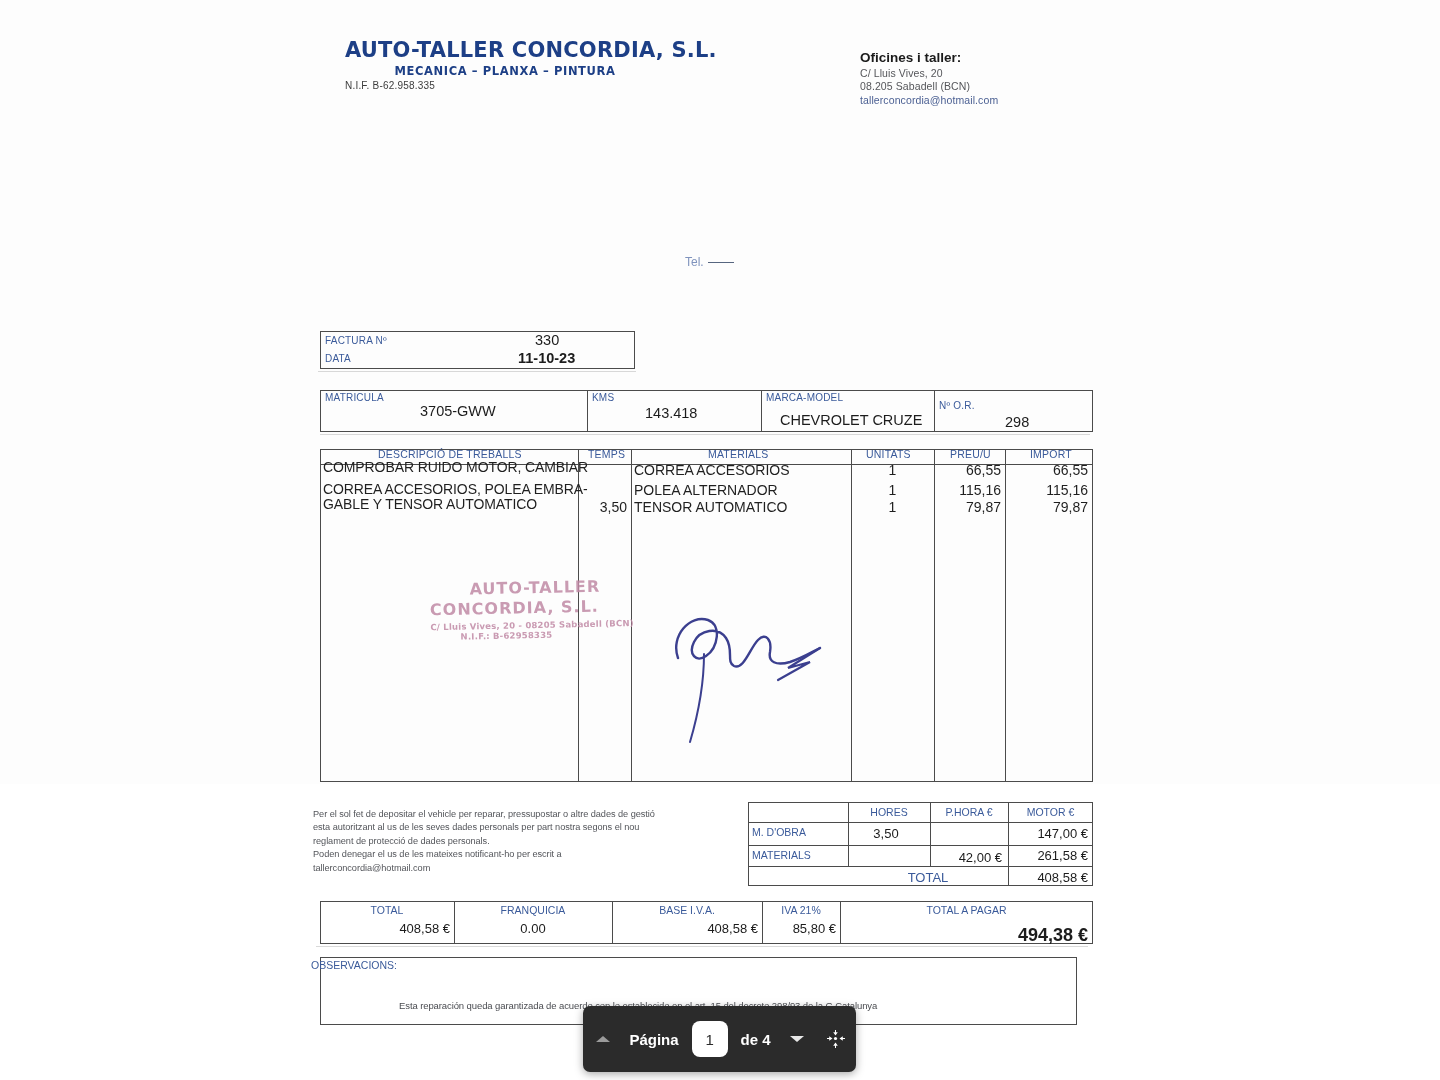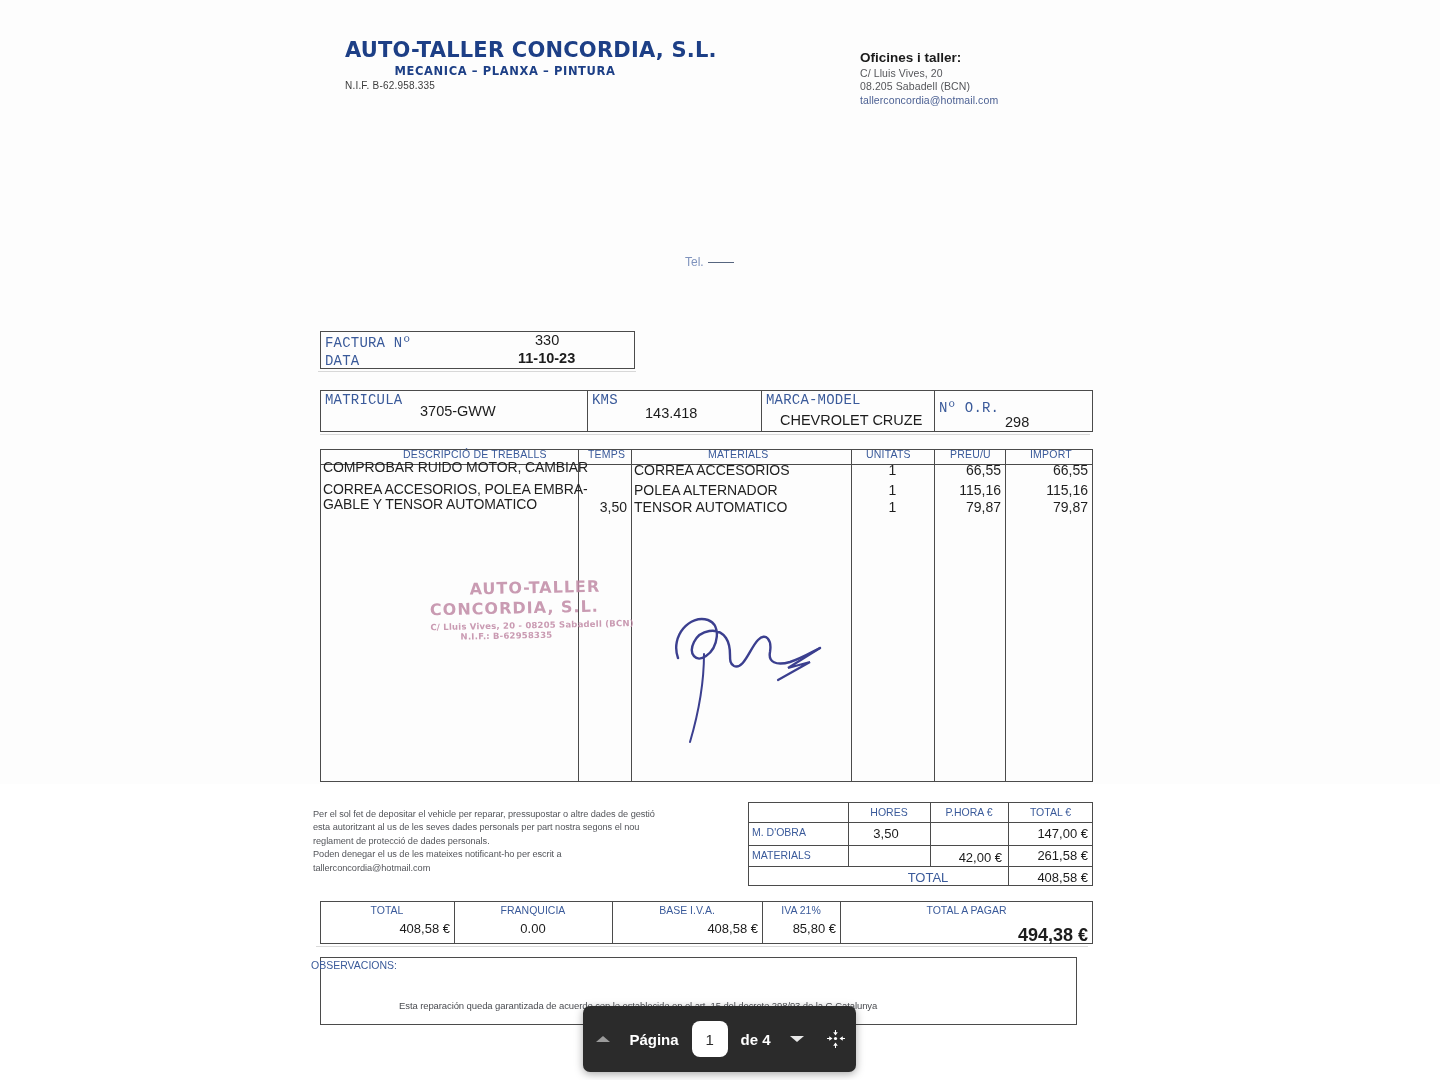--- a/index.html
+++ b/index.html
@@ -120,25 +120,24 @@
 
   
   .box {
     position: absolute;
     border: 1.2px solid #4b4b4b;
     box-sizing: border-box;
     background: transparent;
   }
   .lbl {
     position: absolute;
-    font-size: 14px;
+    font-size: 10px;
     color: #3a5a9a;
     letter-spacing: 0.2px;
     white-space: nowrap;
-    font-family: Liberation Mono, monospace;
   }
   .val {
     position: absolute;
     font-size: 14.5px;
     color: #1c1c1c;
     white-space: nowrap;
   }
 
   
   #factura-box { left: 320px; top: 331px; width: 315px; height: 38px; }
@@ -422,21 +421,21 @@
   <div class="val" style="left:1005px; top:414px;">298</div>
 
   <div class="box" id="table-outer"></div>
   <div id="table-headrule"></div>
   <div class="tsep" style="left:578px;"></div>
   <div class="tsep" style="left:631px;"></div>
   <div class="tsep" style="left:851px;"></div>
   <div class="tsep" style="left:934px;"></div>
   <div class="tsep" style="left:1005px;"></div>
 
-  <div class="th" style="left:403px;">DESCRIPCIÓ DE TREBALLS</div>
+  <div class="th" style="left:378px;">DESCRIPCIÓ DE TREBALLS</div>
   <div class="th" style="left:588px;">TEMPS</div>
   <div class="th" style="left:708px;">MATERIALS</div>
   <div class="th" style="left:866px;">UNITATS</div>
   <div class="th" style="left:950px;">PREU/U</div>
   <div class="th" style="left:1030px;">IMPORT</div>
 
   <div class="work-line" style="left:323px; top:459px;">COMPROBAR RUIDO MOTOR, CAMBIAR</div>
   <div class="work-line" style="left:323px; top:481px;">CORREA ACCESORIOS, POLEA EMBRA-</div>
   <div class="work-line" style="left:323px; top:496px;">GABLE Y TENSOR AUTOMATICO</div>
 
@@ -485,21 +484,21 @@
 
   <div class="lsep" style="left:748px; top:822px; width:345px; height:1.2px;"></div>
   <div class="lsep" style="left:748px; top:845px; width:345px; height:1.2px;"></div>
   <div class="lsep" style="left:748px; top:866px; width:345px; height:1.2px;"></div>
   <div class="lsep" style="left:848px; top:802px; width:1.2px; height:64px;"></div>
   <div class="lsep" style="left:930px; top:802px; width:1.2px; height:64px;"></div>
   <div class="lsep" style="left:1008px; top:802px; width:1.2px; height:84px;"></div>
 
   <div class="lcell-hdr" style="left:848px; top:806px; width:82px;">HORES</div>
   <div class="lcell-hdr" style="left:930px; top:806px; width:78px;">P.HORA €</div>
-  <div class="lcell-hdr" style="left:1008px; top:806px; width:85px;">TOTAL €</div>
+  <div class="lcell-hdr" style="left:1008px; top:806px; width:85px;">MOTOR €</div>
 
   <div class="lcell-lbl" style="left:752px; top:826px;">M. D'OBRA</div>
   <div class="lcell-val" style="left:848px; top:826px; width:76px; text-align:center;">3,50</div>
   <div class="lcell-val" style="left:930px; top:850px; width:72px;">42,00 €</div>
   <div class="lcell-val" style="left:1008px; top:826px; width:80px;">147,00 €</div>
 
   <div class="lcell-lbl" style="left:752px; top:849px;">MATERIALS</div>
   <div class="lcell-val" style="left:1008px; top:848px; width:80px;">261,58 €</div>
 
   <div class="lcell-hdr" style="left:848px; top:870px; width:160px; font-size:13px;">TOTAL</div>

